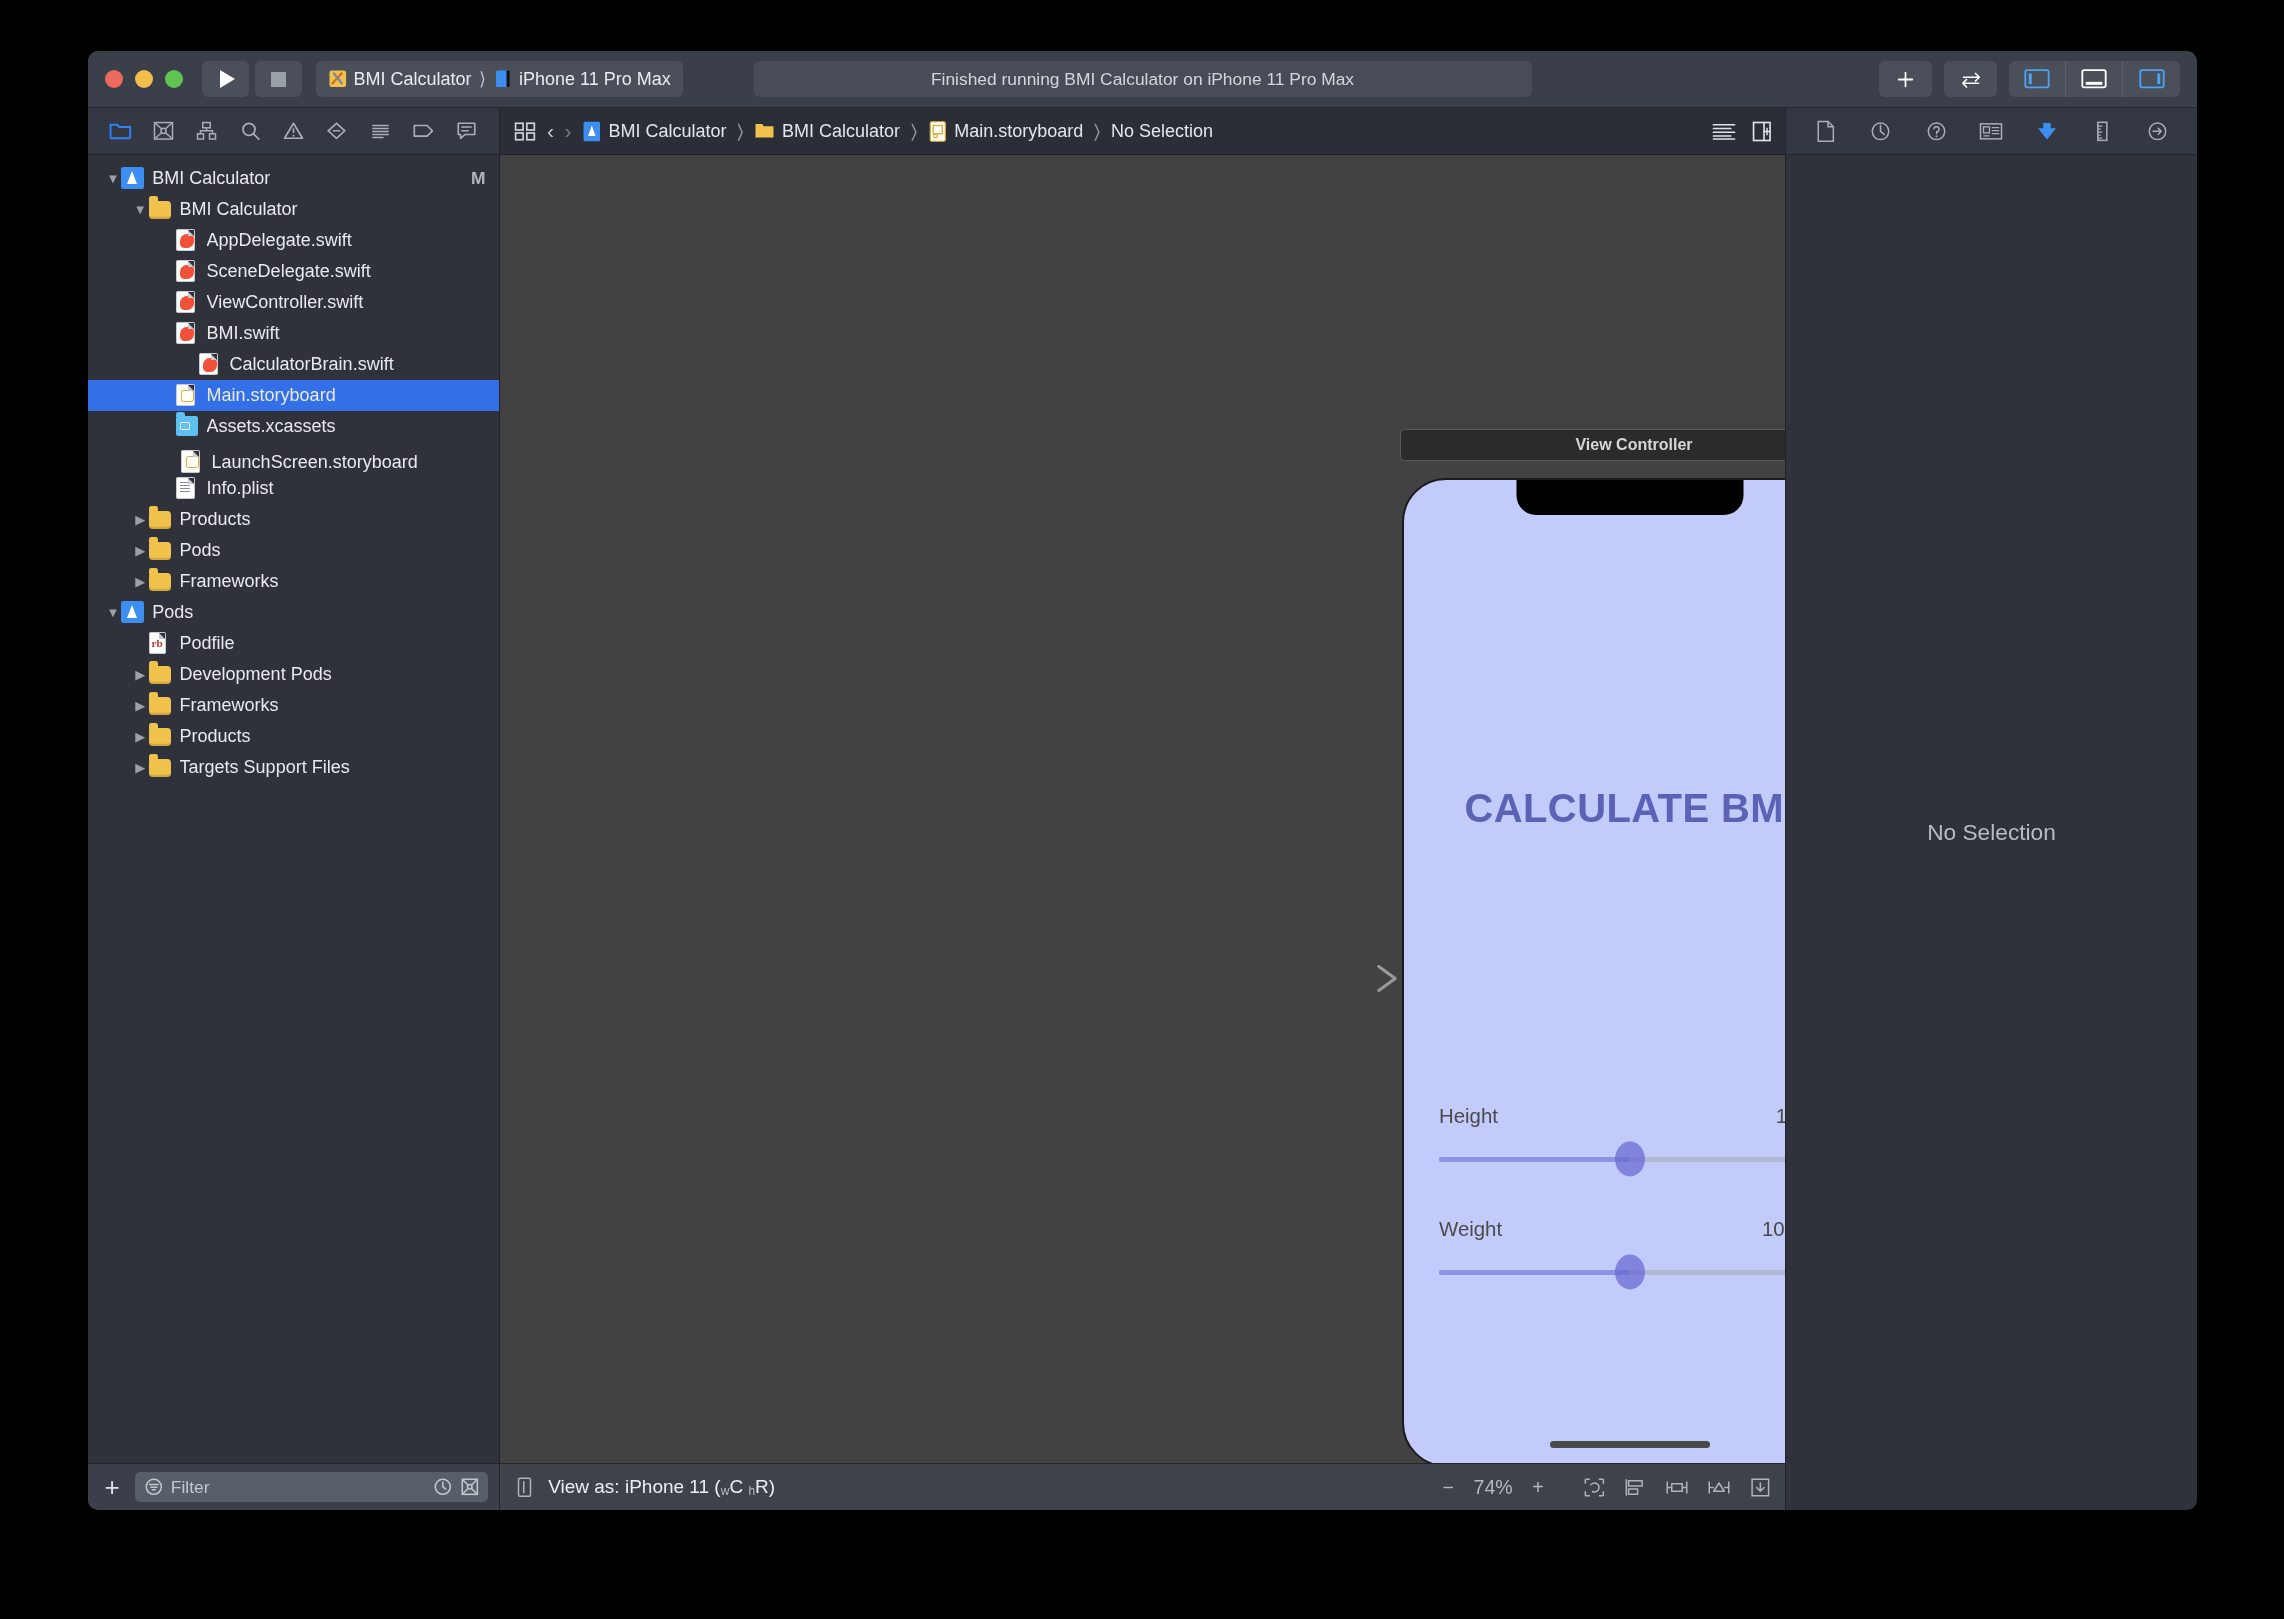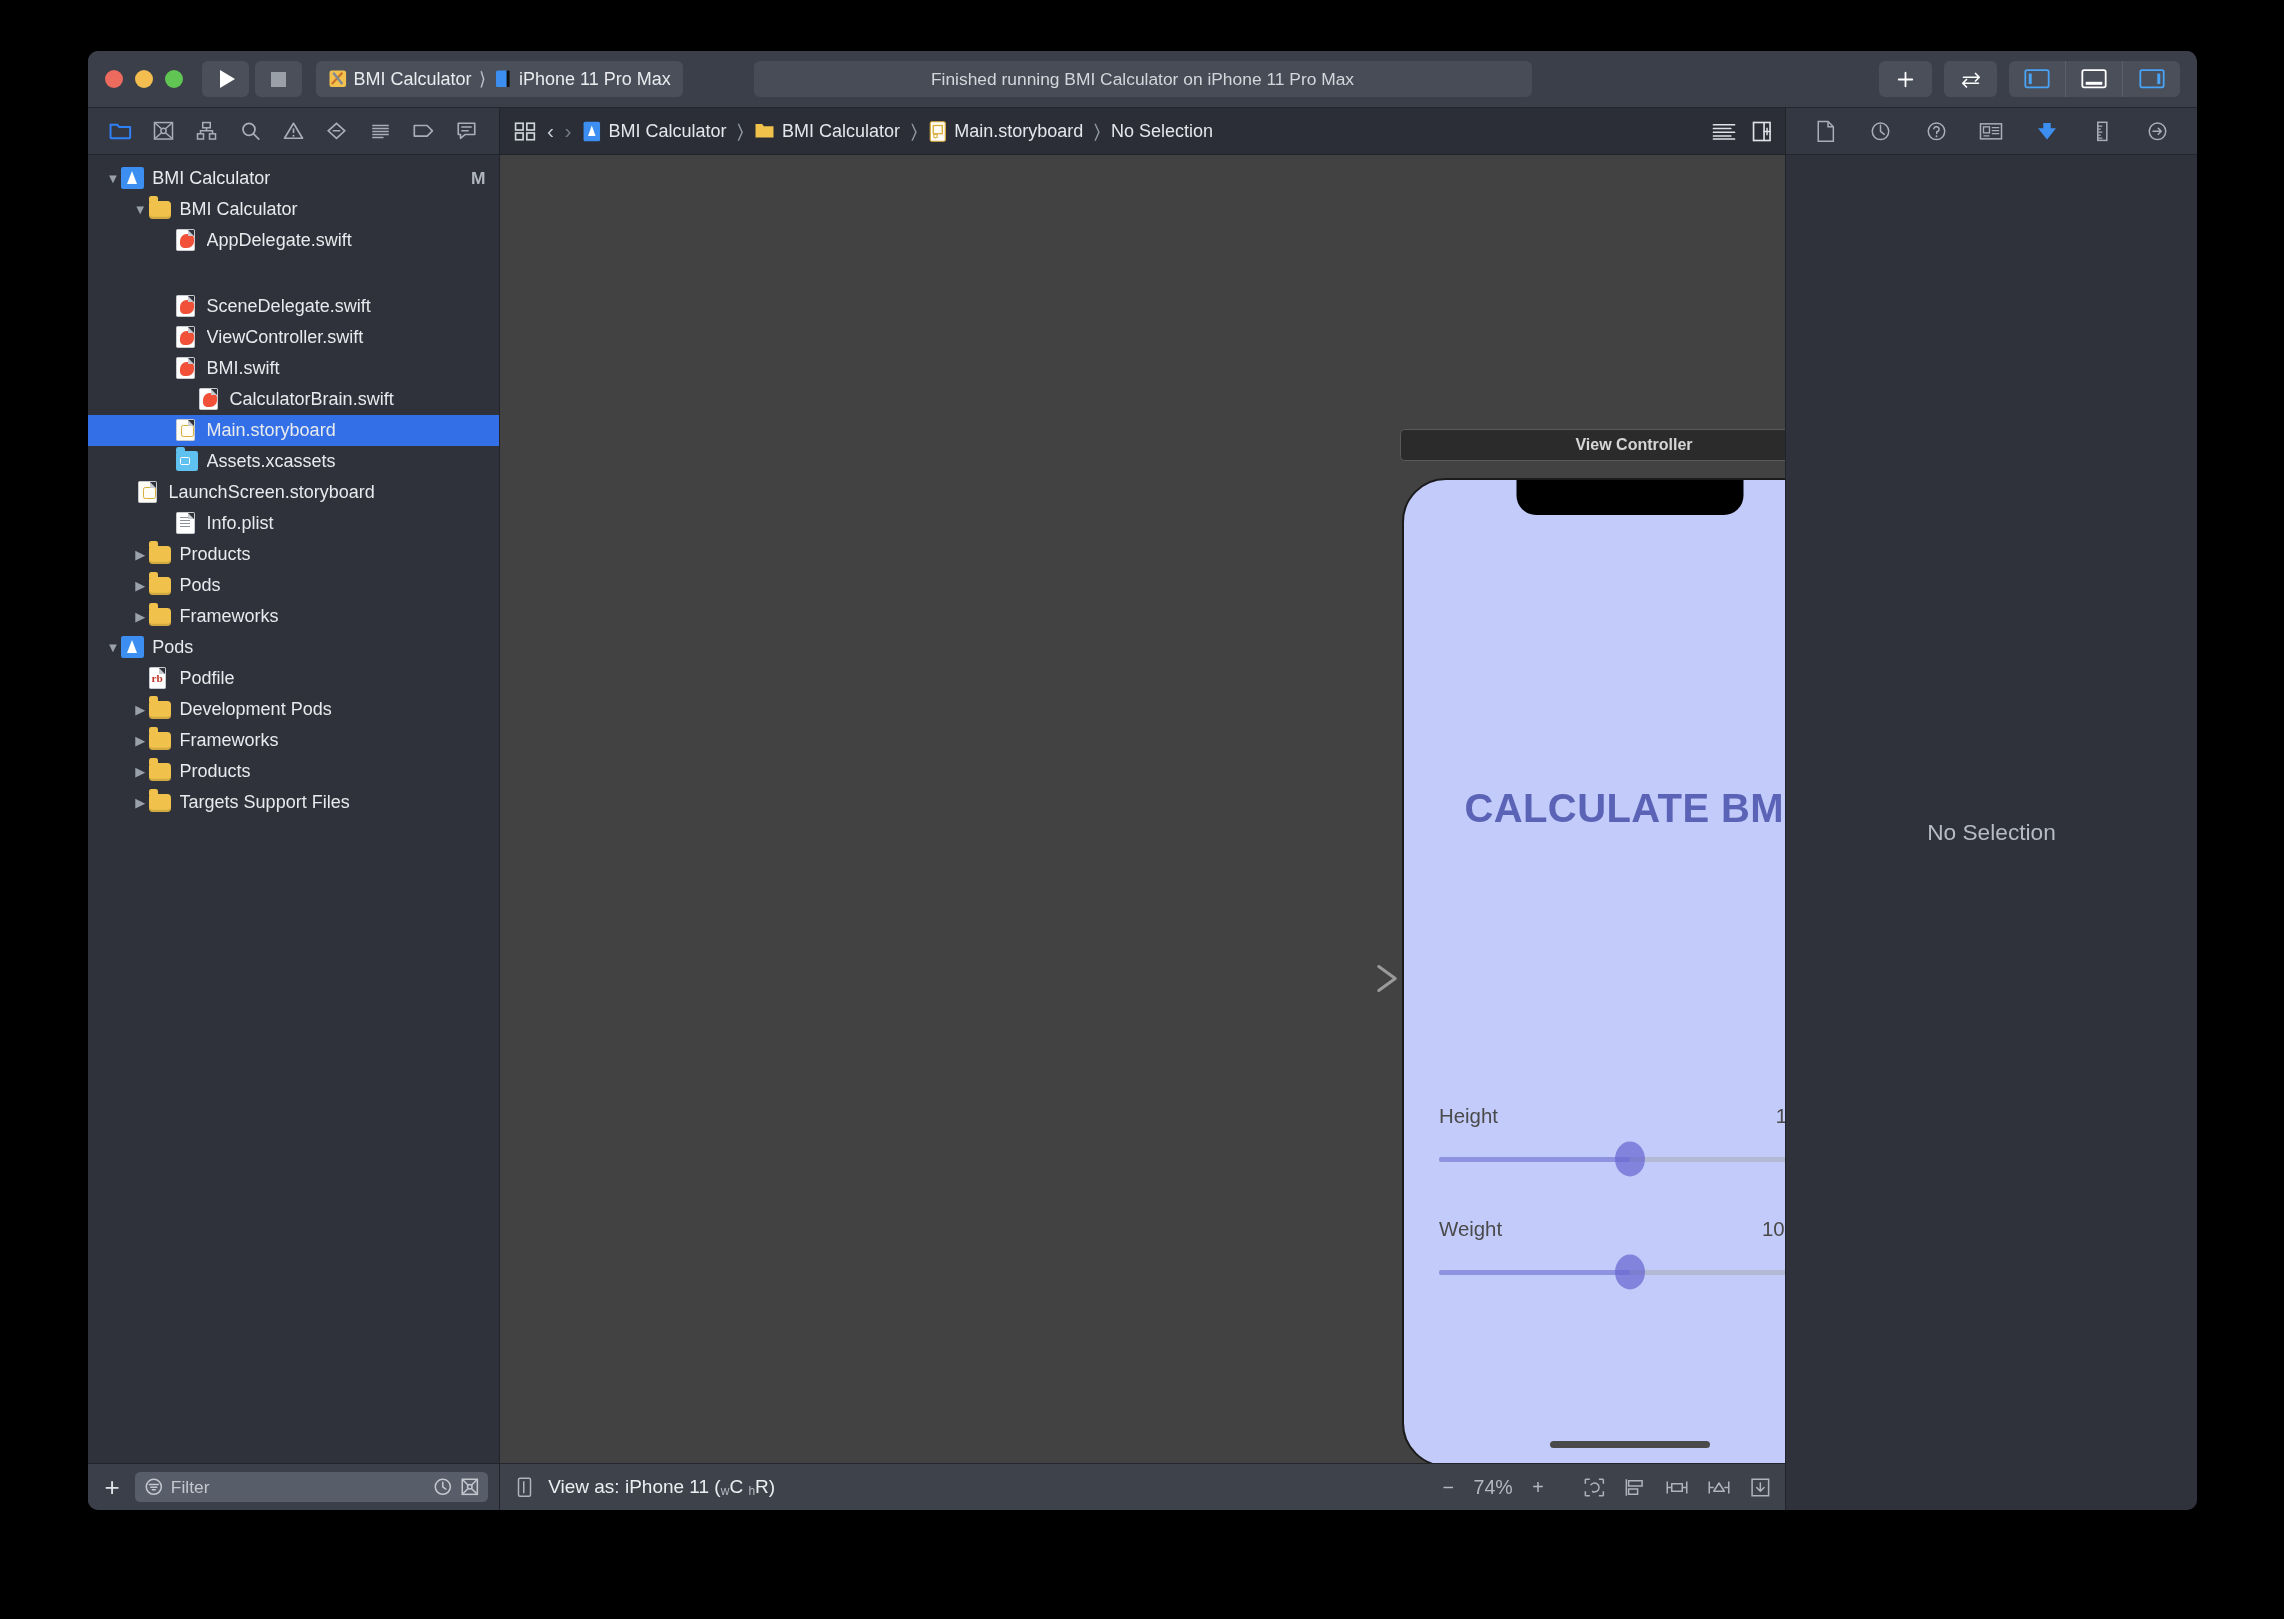--- a/index.html
+++ b/index.html
@@ -420,21 +420,21 @@
           </div>
           <div class="row" style="padding-left: 71px;">
             <span class="tw blank">▶</span>
             <span class="ficon">
               <div class="ic-file ic-swift" style="width:19.6px">
                 <div class="bird"></div>
               </div>
             </span>
             <span class="row-label">AppDelegate.swift</span>
           </div>
-          <div class="row" style="padding-left: 71px; margin-top: 35px;">
+          <div class="row" style="padding-left: 71px;">
             <span class="tw blank">▶</span>
             <span class="ficon">
               <div class="ic-file ic-swift" style="width:19.6px">
                 <div class="bird"></div>
               </div>
             </span>
             <span class="row-label">SceneDelegate.swift</span>
           </div>
           <div class="row" style="padding-left: 71px;">
             <span class="tw blank">▶</span>
@@ -474,21 +474,21 @@
           </div>
           <div class="row" style="padding-left: 71px;">
             <span class="tw blank">▶</span>
             <span class="ficon">
               <div class="ic-xcassets" style="width:22.7px">
                 <div class="sq1"></div>
               </div>
             </span>
             <span class="row-label">Assets.xcassets</span>
           </div>
-          <div class="row" style="padding-left: 33px;">
+          <div class="row" style="padding-left: 76px; align-items: flex-end;">
             <span class="tw blank">▶</span>
             <span class="ficon">
               <div class="ic-file ic-story" style="width:19.6px">
                 <div class="sb"></div>
               </div>
             </span>
             <span class="row-label">LaunchScreen.storyboard</span>
           </div>
           <div class="row" style="padding-left: 71px;">
             <span class="tw blank">▶</span>

